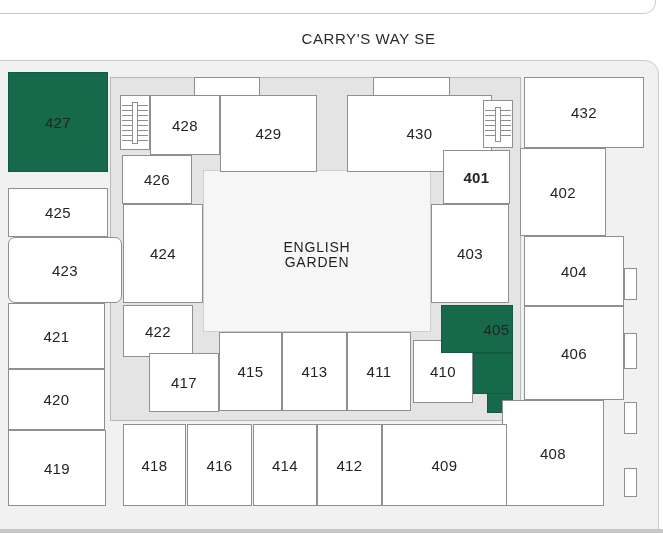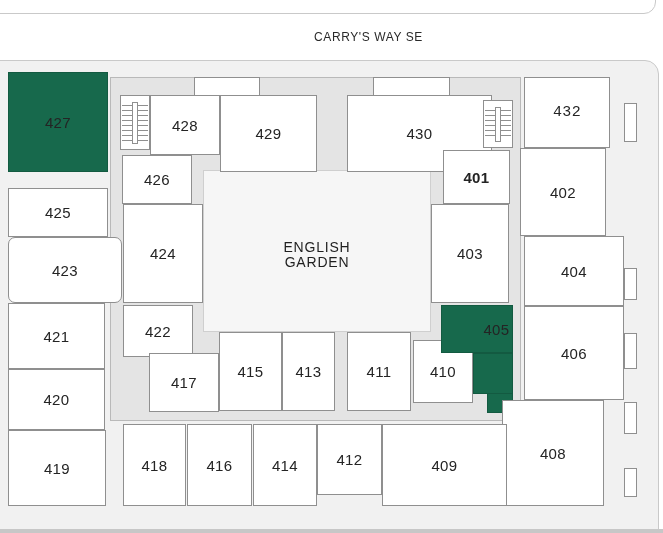--- a/index.html
+++ b/index.html
@@ -4,21 +4,21 @@
 <style>
   html,body{margin:0;padding:0;background:#fff;}
   .screen{position:relative;width:663px;height:533px;overflow:hidden;background:#fff;
           font-family:"Liberation Sans",sans-serif;}
 
   
   .top-panel{position:absolute;left:-30px;top:-42px;width:684px;height:54px;background:#fff;
              border:1px solid #c9c9c9;border-radius:0 0 12px 0;}
   
   .street{position:absolute;left:0;top:30px;width:663px;box-sizing:border-box;padding-left:74px;
-          text-align:center;font-size:12px;letter-spacing:.6px;color:#2a2a2a;}
+          text-align:center;font-size:15px;letter-spacing:.6px;color:#2a2a2a;}
   
   .map-panel{position:absolute;left:-22px;top:60px;width:679px;height:520px;background:#f1f1f1;
              border:1px solid #c9c9c9;border-radius:14px;}
   
   .bottom-bar{position:absolute;left:0;top:529px;width:663px;height:4px;background:#c7c7c7;}
 
   .site-map{position:absolute;left:0;top:0;width:663px;height:533px;}
 
   .struct{position:absolute;box-sizing:border-box;}
   .struct.band{background:var(--band-fill,#e4e4e4);border:1px solid var(--band-border,#b9b9b9);}
@@ -104,35 +104,35 @@
       </div>
       <div class="unit" style="left: 443px; top: 150px; width: 67px; height: 54px; font-weight: bold;">
         <span class="ulabel">401</span>
       </div>
       <div class="unit" style="left: 431px; top: 204px; width: 78px; height: 99px;">
         <span class="ulabel">403</span>
       </div>
       <div class="unit" style="left: 219px; top: 332px; width: 63px; height: 79px;">
         <span class="ulabel">415</span>
       </div>
-      <div class="unit" style="left: 282px; top: 332px; width: 53px; height: 79px;">
+      <div class="unit" style="left: 282px; top: 332px; width: 65px; height: 79px;">
         <span class="ulabel">413</span>
       </div>
       <div class="unit" style="left: 347px; top: 332px; width: 64px; height: 79px;">
         <span class="ulabel">411</span>
       </div>
       <div class="unit" style="left: 413px; top: 340px; width: 60px; height: 63px;">
         <span class="ulabel">410</span>
       </div>
       <div class="unit hl" style="left: 441px; top: 305px; width: 72px; height: 48px; padding-left: 39px;">
         <span class="ulabel">405</span>
       </div>
       <div class="unit hl" style="left: 473px; top: 353px; width: 40px; height: 41px;"></div>
       <div class="unit hl" style="left: 487px; top: 393px; width: 26px; height: 20px;"></div>
-      <div class="unit" style="left: 524px; top: 77px; width: 86px; height: 71px; font-family: Liberation Mono, monospace;">
+      <div class="unit" style="left: 524px; top: 77px; width: 120px; height: 71px;">
         <span class="ulabel">432</span>
       </div>
       <div class="unit" style="left: 520px; top: 148px; width: 86px; height: 88px;">
         <span class="ulabel">402</span>
       </div>
       <div class="unit" style="left: 524px; top: 236px; width: 100px; height: 70px;">
         <span class="ulabel">404</span>
       </div>
       <div class="unit" style="left: 524px; top: 306px; width: 100px; height: 94px;">
         <span class="ulabel">406</span>
@@ -142,21 +142,21 @@
       </div>
       <div class="unit" style="left: 123px; top: 424px; width: 63px; height: 82px;">
         <span class="ulabel">418</span>
       </div>
       <div class="unit" style="left: 187px; top: 424px; width: 65px; height: 82px;">
         <span class="ulabel">416</span>
       </div>
       <div class="unit" style="left: 253px; top: 424px; width: 64px; height: 82px;">
         <span class="ulabel">414</span>
       </div>
-      <div class="unit" style="left: 317px; top: 424px; width: 65px; height: 71px;">
+      <div class="unit" style="left: 317px; top: 424px; width: 65px; height: 82px;">
         <span class="ulabel">412</span>
       </div>
       <div class="unit" style="left: 382px; top: 424px; width: 125px; height: 82px;">
         <span class="ulabel">409</span>
       </div>
       <div class="stairbox" style="left: 120px; top: 95px; width: 30px; height: 55px;">
         <div class="steps"></div>
         <div class="rail"></div>
       </div>
       <div class="stairbox" style="left: 483px; top: 100px; width: 30px; height: 48px;">

